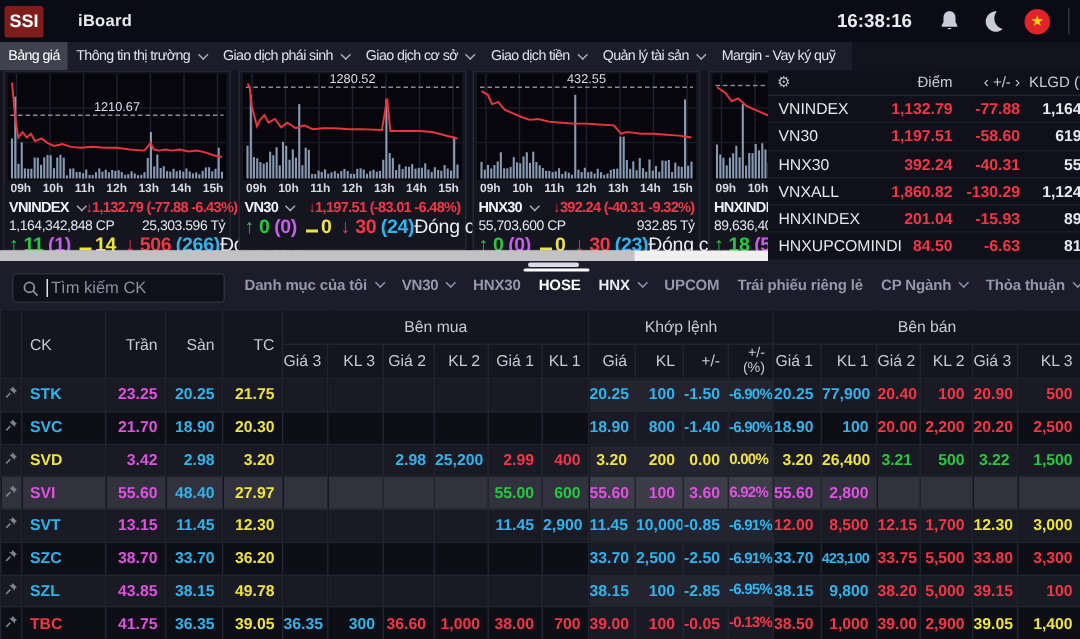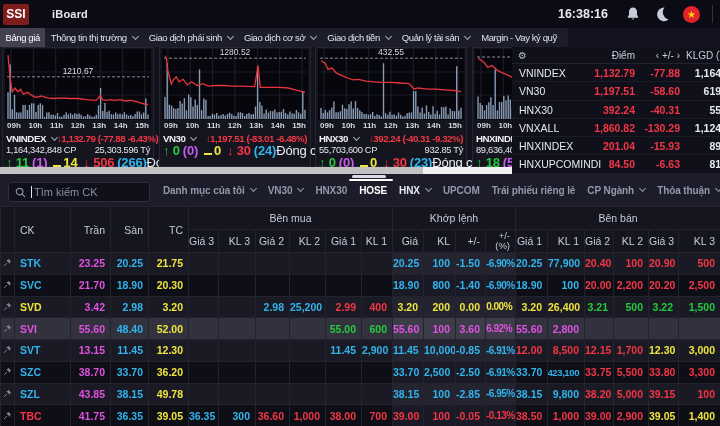--- a/index.html
+++ b/index.html
@@ -738,21 +738,21 @@
           <td class="v" style="color:#25c93f">1,500</td>
         </tr>
         <tr class="hl">
           <td class="pin"><svg width="9" height="9" viewBox="0 0 9 9">
               <path fill="#80808e" d="M5.3.7 8.3 3.7 6.9 4.3 7 5.9 3.1 2 4.7 2.1z"></path>
               <path stroke="#80808e" stroke-width="1" d="M3.9 5.1 1.1 7.9"></path>
             </svg></td>
           <td class="ck" style="color:#e052e0">SVI</td>
           <td class="v" style="color:#e052e0">55.60</td>
           <td class="v" style="color:#31b4ec">48.40</td>
-          <td class="v" style="color:#efe43e">52.00</td>
+          <td class="v" style="color:#efe43e">27.97</td>
           <td class="v"></td>
           <td class="v"></td>
           <td class="v"></td>
           <td class="v"></td>
           <td class="v" style="color:#25c93f">55.00</td>
           <td class="v" style="color:#25c93f">600</td>
           <td class="v khop" style="color:#e052e0">55.60</td>
           <td class="v khop" style="color:#e052e0">100</td>
           <td class="v khop" style="color:#e052e0">3.60</td>
           <td class="v khop pctv" style="color:#e052e0">6.92%</td>

